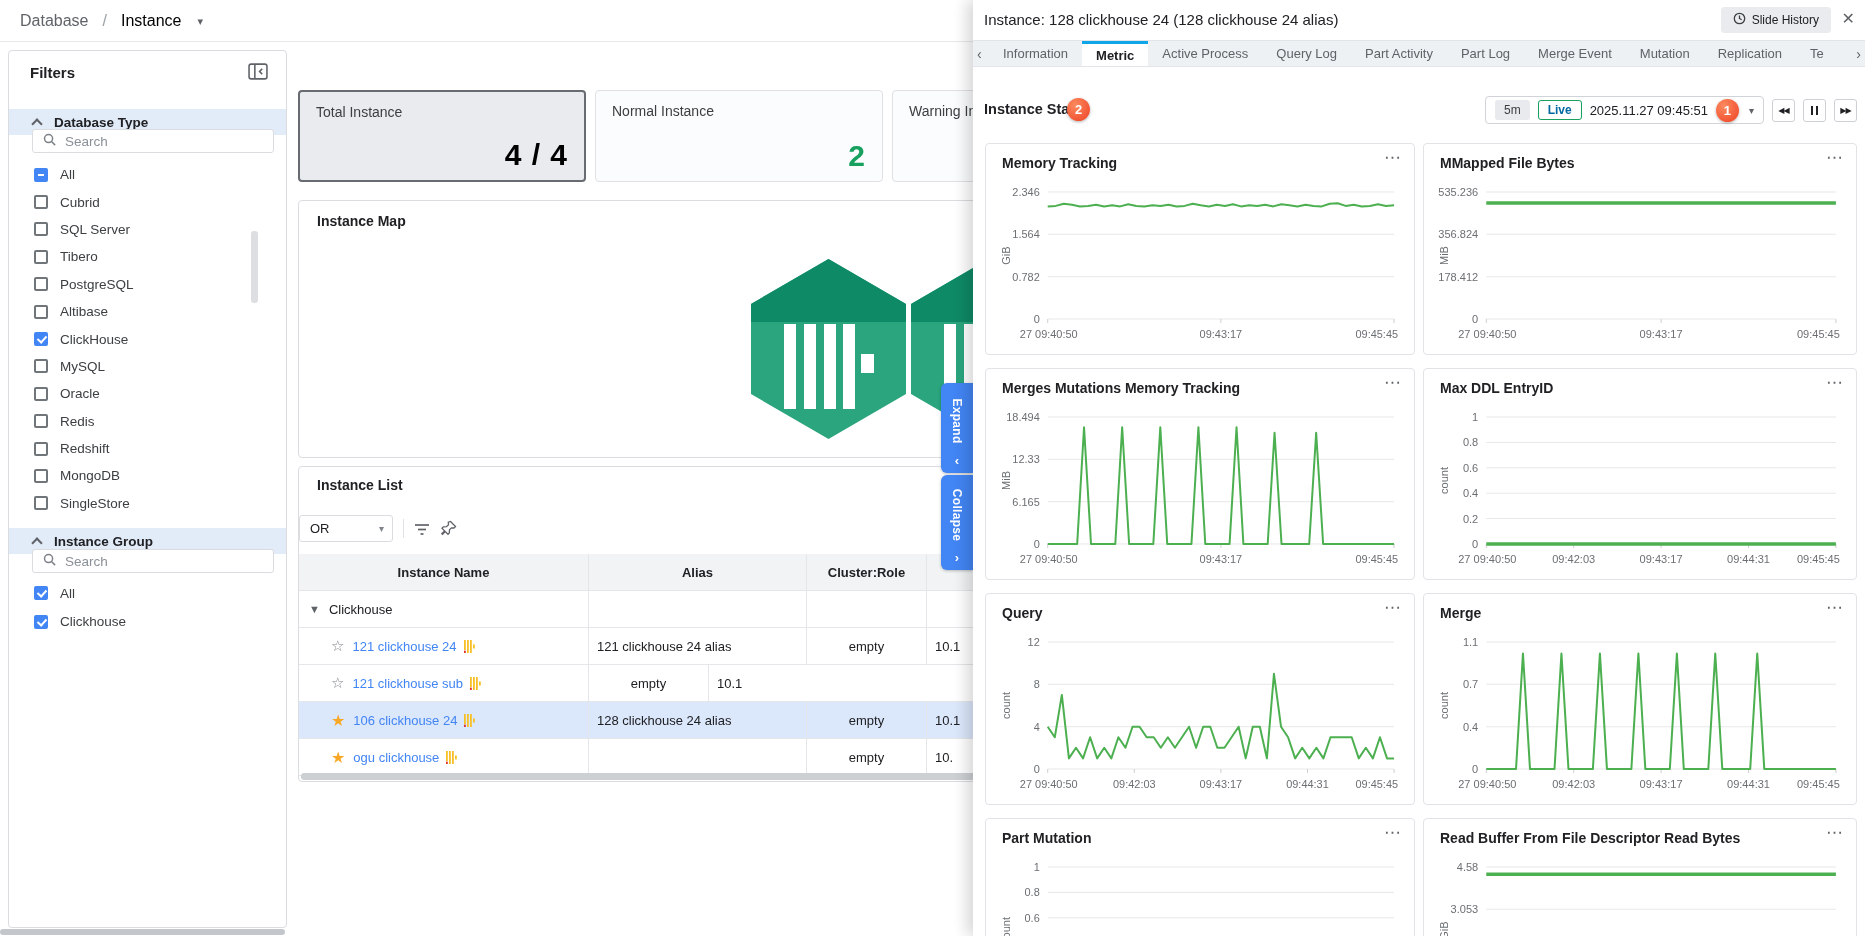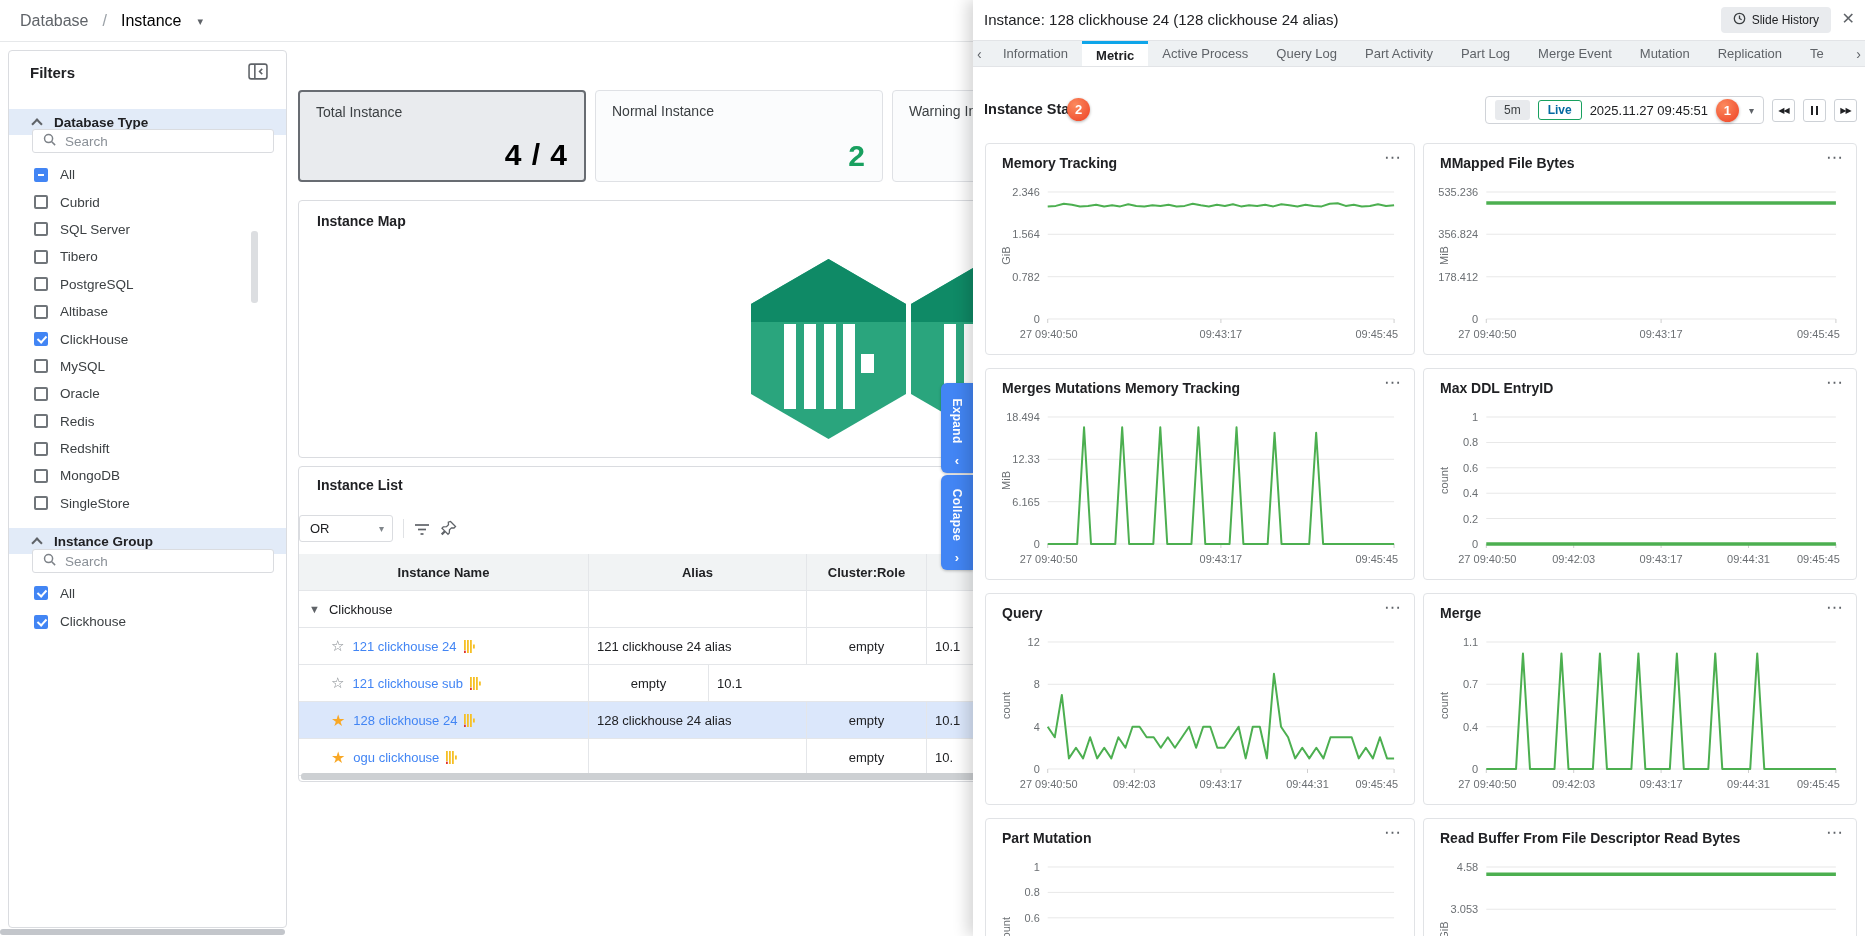--- a/index.html
+++ b/index.html
@@ -346,21 +346,21 @@
                 <rect x="9" y="4.5" width="1.8" height="4" fill="#f6c026"></rect>
               </svg>
             </span>
           </div>
           <div class="tcell c-role">empty</div>
           <div class="tcell c-host">10.1</div>
         </div>
         <div class="trow selected">
           <div class="tcell c-name">
             <span class="star fav">★</span>
-            <span class="row-link">128 clickhouse 24</span>
+            <span class="row-link">106 clickhouse 24</span>
             <span class="ch-ico">
               <svg viewBox="0 0 11 13" width="11" height="13">
                 <rect x="0" y="0" width="1.8" height="10" fill="#f6c026"></rect>
                 <rect x="0" y="10.6" width="1.8" height="2.4" fill="#e0342b"></rect>
                 <rect x="3" y="0" width="1.8" height="13" fill="#f6c026"></rect>
                 <rect x="6" y="0" width="1.8" height="13" fill="#f6c026"></rect>
                 <rect x="9" y="4.5" width="1.8" height="4" fill="#f6c026"></rect>
               </svg>
             </span>
           </div>

